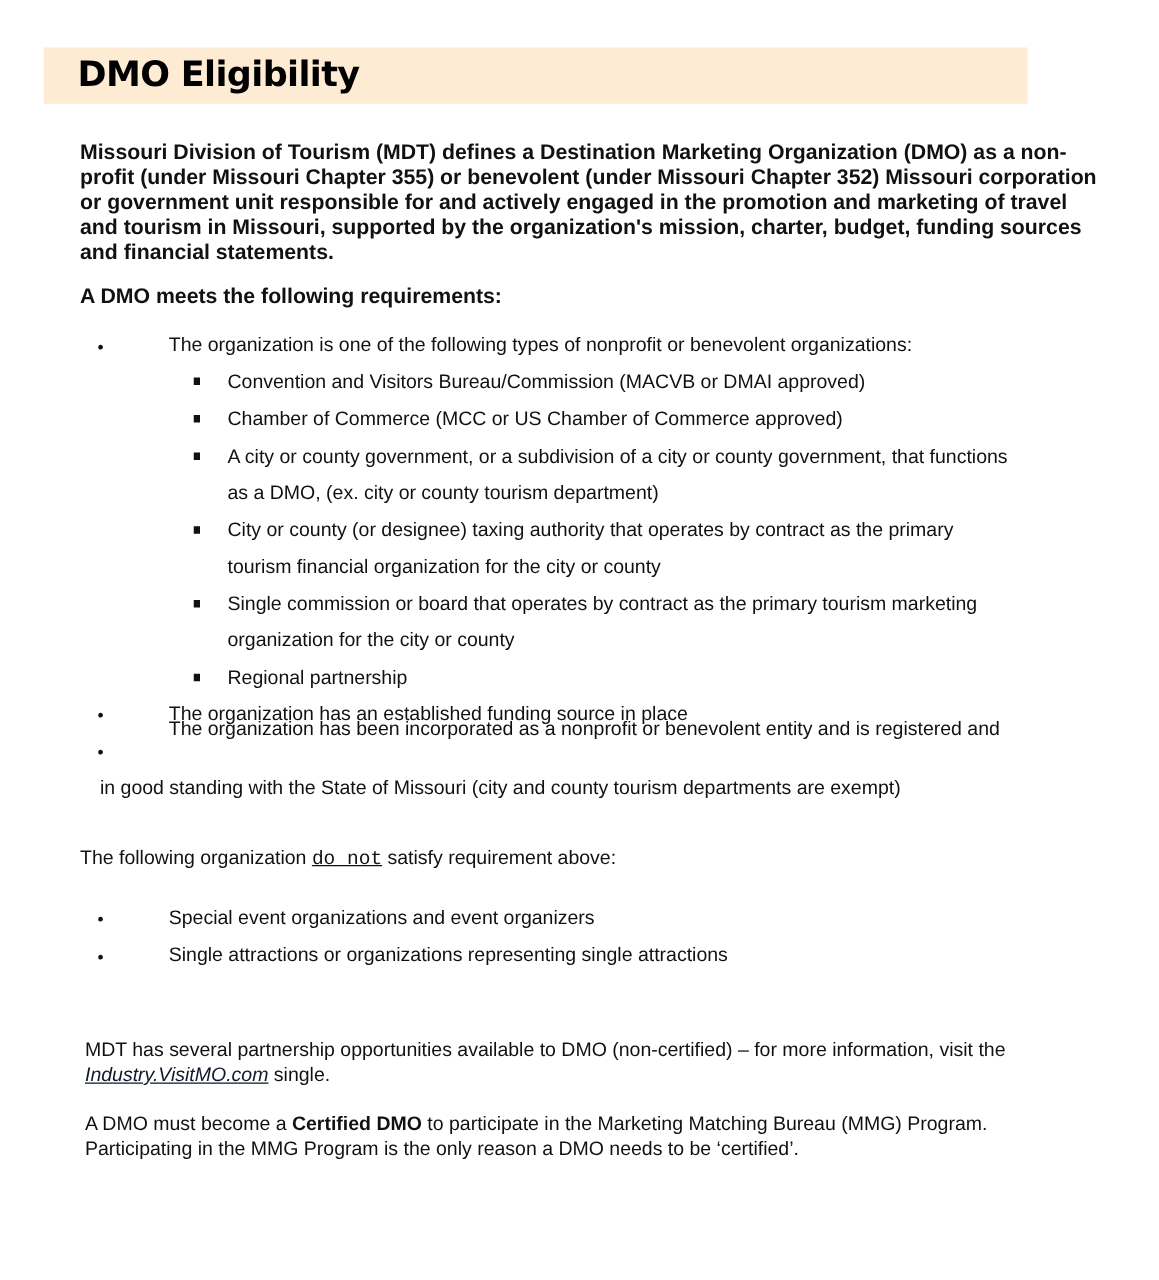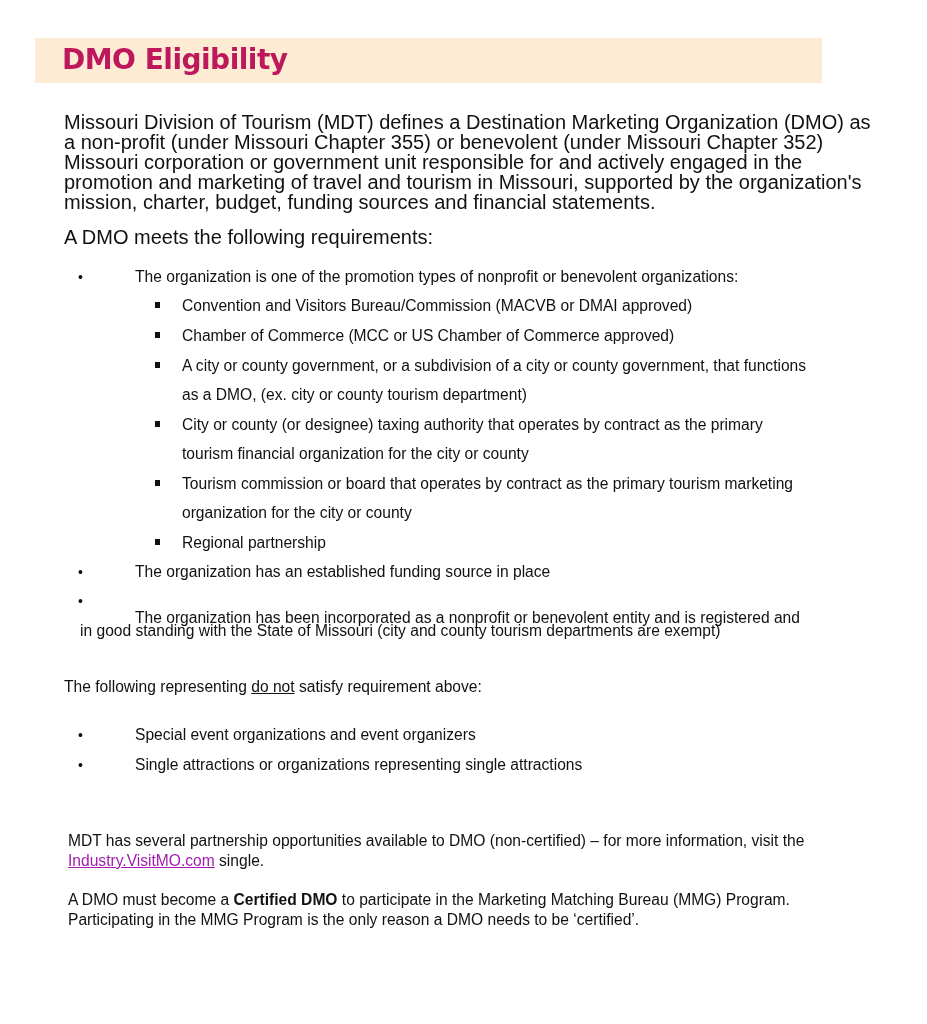--- a/index.html
+++ b/index.html
@@ -1,75 +1,75 @@
 <!DOCTYPE html>
 <html><head>
 <meta charset="utf-8">
 <style>
   html, body { margin: 0; padding: 0; background: #ffffff; }
   body { width: 927px; height: 1024px; position: relative; overflow: hidden;
          font-family: "Liberation Sans", sans-serif; color: #111; }
   .title-band { position: absolute; left: 35px; top: 38px; width: 787px; height: 45px;
                 background: #fdebd3; }
   .title { position: absolute; left: 62px; top: 42px; font-family: "DejaVu Sans", sans-serif;
-           font-weight: bold; font-size: 28px; letter-spacing: -0.5px; color: #be185d; line-height: 36px; }
-  .txt { position: absolute; font-size: 20px; line-height: 20px; margin: 0; }
+           font-weight: bold; font-size: 28px; letter-spacing: -0.5px; color: #000000; line-height: 36px; }
+  .txt { position: absolute; font-size: 17px; line-height: 20px; margin: 0; font-weight: bold; }
   .intro { left: 64px; top: 112px; width: 820px; }
   .meets { left: 64px; top: 227px; }
   .row { position: absolute; font-size: 15.6px; line-height: 20px; white-space: nowrap; }
   .dot { position: absolute; left: 78px; font-size: 14px; }
   .sq { position: absolute; left: 155px; width: 5px; height: 6px; background: #111; }
   .lvl1 { left: 135px; }
   .lvl2 { left: 182px; }
   .cont { left: 80px; }
-  .link { color: #a21caf; text-decoration: underline; }
-  u { text-decoration: underline; }
+  .link { color: #0f172a; text-decoration: underline; font-style: italic; }
+  u { text-decoration: underline; font-family: Liberation Mono, monospace; }
 </style>
 </head>
 <body>
 
 <div class="title-band"></div>
 <div class="title">DMO Eligibility</div>
 
 <p class="txt intro">Missouri Division of Tourism (MDT) defines a Destination Marketing Organization (DMO) as a non-profit (under Missouri Chapter 355) or benevolent (under Missouri Chapter 352) Missouri corporation or government unit responsible for and actively engaged in the promotion and marketing of travel and tourism in Missouri, supported by the organization's mission, charter, budget, funding sources and financial statements.</p>
 <p class="txt meets">A DMO meets the following requirements:</p>
 
 <span class="row dot" style="top:267px">•</span>
-<span class="row lvl1" style="top:267px">The organization is one of the promotion types of nonprofit or benevolent organizations:</span>
+<span class="row lvl1" style="top:267px">The organization is one of the following types of nonprofit or benevolent organizations:</span>
 
 <span class="sq" style="top:302px"></span>
 <span class="row lvl2" style="top:296px">Convention and Visitors Bureau/Commission (MACVB or DMAI approved)</span>
 
 <span class="sq" style="top:332px"></span>
 <span class="row lvl2" style="top:326px">Chamber of Commerce (MCC or US Chamber of Commerce approved)</span>
 
 <span class="sq" style="top:362px"></span>
 <span class="row lvl2" style="top:356px">A city or county government, or a subdivision of a city or county government, that functions</span>
 <span class="row lvl2" style="top:385px">as a DMO, (ex. city or county tourism department)</span>
 
 <span class="sq" style="top:421px"></span>
 <span class="row lvl2" style="top:415px">City or county (or designee) taxing authority that operates by contract as the primary</span>
 <span class="row lvl2" style="top:444px">tourism financial organization for the city or county</span>
 
 <span class="sq" style="top:480px"></span>
-<span class="row lvl2" style="top:474px">Tourism commission or board that operates by contract as the primary tourism marketing</span>
+<span class="row lvl2" style="top:474px">Single commission or board that operates by contract as the primary tourism marketing</span>
 <span class="row lvl2" style="top:503px">organization for the city or county</span>
 
 <span class="sq" style="top:539px"></span>
 <span class="row lvl2" style="top:533px">Regional partnership</span>
 
 <span class="row dot" style="top:562px">•</span>
 <span class="row lvl1" style="top:562px">The organization has an established funding source in place</span>
 
 <span class="row dot" style="top:591px">•</span>
-<span class="row lvl1" style="top:608px">The organization has been incorporated as a nonprofit or benevolent entity and is registered and</span>
+<span class="row lvl1" style="top:574px">The organization has been incorporated as a nonprofit or benevolent entity and is registered and</span>
 <span class="row cont" style="top:621px">in good standing with the State of Missouri (city and county tourism departments are exempt)</span>
 
 <div class="row" style="left:64px; top:677px">
-  <span>The following representing </span><u>do not</u><span> satisfy requirement above:</span>
+  <span>The following organization </span><u>do not</u><span> satisfy requirement above:</span>
 </div>
 
 <span class="row dot" style="top:725px">•</span>
 <span class="row lvl1" style="top:725px">Special event organizations and event organizers</span>
 <span class="row dot" style="top:755px">•</span>
 <span class="row lvl1" style="top:755px">Single attractions or organizations representing single attractions</span>
 
 <div class="row" style="left:68px; top:831px">MDT has several partnership opportunities available to DMO (non-certified) – for more information, visit the</div>
 <div class="row" style="left:68px; top:851px">
   <a class="link" href="#">Industry.VisitMO.com</a><span> single.</span>

